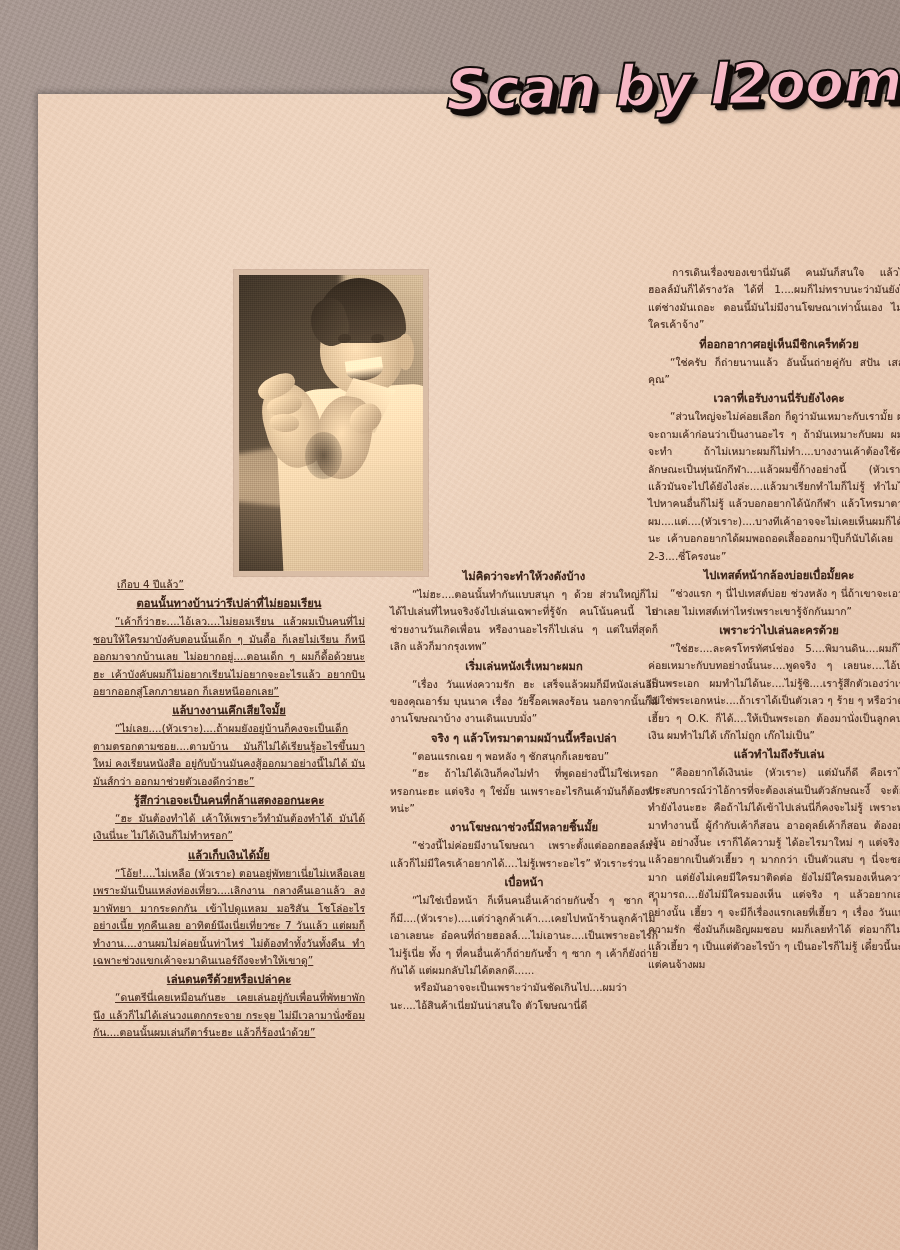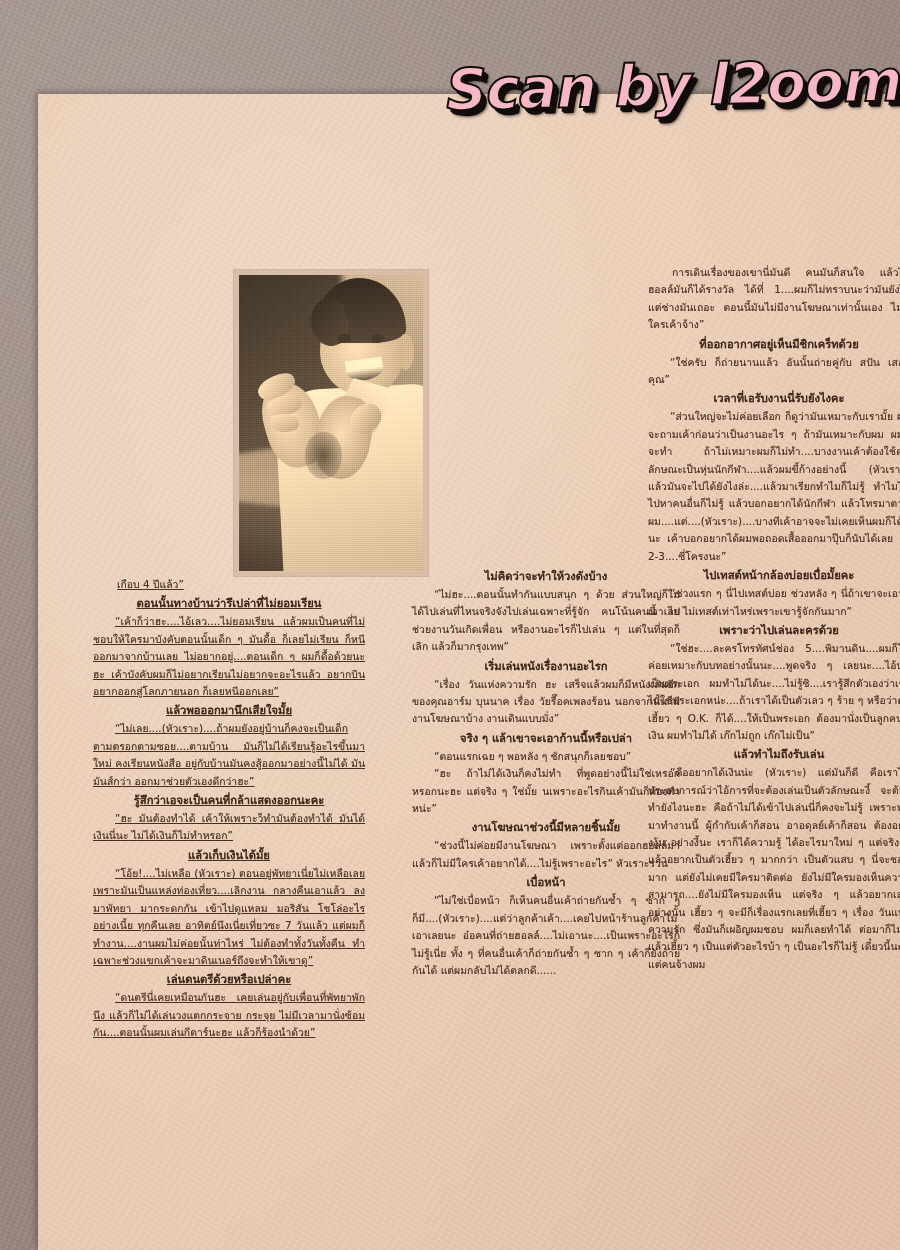--- a/index.html
+++ b/index.html
@@ -177,21 +177,21 @@
   
   .col{
     position:absolute;
     color:#4a2f22;
     font-family:"DejaVu Sans","Liberation Sans",sans-serif;
     font-size:10.4px;line-height:17.4px;
     text-align:justify;
     text-shadow:0 0 .4px rgba(74,47,34,.45);
   }
   #col-left  {left:55px; top:482px; width:272px;text-decoration:underline;}
-  #col-mid   {left:352px;top:472px; width:268px;margin-left:22px;}
+  #col-mid   {left:352px;top:472px; width:268px;}
   #col-right {left:610px;top:170px; width:262px;}
 
   .col p{margin:0;}
   .col p.ind{text-indent:24px;}
   .col p.q{text-indent:22px;}
   .col h3{
     margin:2px 0 0 0;
     font-size:11.2px;line-height:18px;font-weight:700;
     text-align:center;text-indent:0;
     color:#40281c;
@@ -227,42 +227,43 @@
         <div class="shadowB"></div>
         <div class="veil"></div>
         <div class="grain"></div>
       </div>
     </div>
 
     <div class="col" id="col-left">
       <p class="ind">เกือบ 4 ปีแล้ว”</p>
       <h3>ตอนนั้นทางบ้านว่ารึเปล่าที่ไม่ยอมเรียน</h3>
       <p class="q">“เค้าก็ว่าฮะ....ไอ้เลว....ไม่ยอมเรียน แล้วผมเป็นคนที่ไม่ชอบให้ใครมาบังคับตอนนั้นเด็ก ๆ มันดื้อ ก็เลยไม่เรียน ก็หนีออกมาจากบ้านเลย ไม่อยากอยู่....ตอนเด็ก ๆ ผมก็ดื้อด้วยนะฮะ เค้าบังคับผมก็ไม่อยากเรียนไม่อยากจะอะไรแล้ว อยากบิน อยากออกสู่โลกภายนอก ก็เลยหนีออกเลย”</p>
-      <h3>แล้วพอออกมานึกเสียใจมั้ย</h3>
+      <h3>แล้บางงานเคึกเสียใจมั้ย</h3>
       <p class="q">“ไม่เลย....(หัวเราะ)....ถ้าผมยังอยู่บ้านก็คงจะเป็นเด็กตามตรอกตามซอย....ตามบ้าน มันก็ไม่ได้เรียนรู้อะไรขึ้นมาใหม่ คงเรียนหนังสือ อยู่กับบ้านมันคงสู้ออกมาอย่างนี้ไม่ได้ มันมันส์กว่า ออกมาช่วยตัวเองดีกว่าฮะ”</p>
       <h3>รู้สึกว่าเอจะเป็นคนที่กล้าแสดงออกนะคะ</h3>
       <p class="q">“ฮะ มันต้องทำได้ เค้าให้เพราะว็ทำมันต้องทำได้ มันได้เงินนี่นะ ไม่ได้เงินก็ไม่ทำหรอก”</p>
       <h3>แล้วเก็บเงินได้มั้ย</h3>
       <p class="q">“โอ้ย!....ไม่เหลือ (หัวเราะ) ตอนอยู่พัทยาเนี่ยไม่เหลือเลย เพราะมันเป็นแหล่งท่องเที่ยว....เลิกงาน กลางคืนเอาแล้ว ลงมาพัทยา มากระดกกัน เข้าไปดูแหลม มอริสัน โชโล่อะไรอย่างเนี้ย ทุกคืนเลย อาทิตย์นึงเนี่ยเที่ยวซะ 7 วันแล้ว แต่ผมก็ทำงาน....งานผมไม่ค่อยนั้นท่าไหร่ ไม่ต้องทำทั้งวันทั้งคืน ทำเฉพาะช่วงแขกเค้าจะมาดินเนอร์ถึงจะทำให้เขาดู”</p>
       <h3>เล่นดนตรีด้วยหรือเปล่าคะ</h3>
       <p class="q">“ดนตรีนี่เคยเหมือนกันฮะ เคยเล่นอยู่กับเพื่อนที่พัทยาพักนึง แล้วก็ไม่ได้เล่นวงแตกกระจาย กระจุย ไม่มีเวลามานั่งซ้อมกัน....ตอนนั้นผมเล่นกีตาร์นะฮะ แล้วก็ร้องนำด้วย”</p>
     </div>
 
     <div class="col" id="col-mid">
       <h3>ไม่คิดว่าจะทำให้วงดังบ้าง</h3>
       <p class="q">“ไม่ฮะ....ตอนนั้นทำกันแบบสนุก ๆ ด้วย ส่วนใหญ่ก็ไม่ได้ไปเล่นที่ไหนจริงจังไปเล่นเฉพาะที่รู้จัก คนโน้นคนนี้ ไปช่วยงานวันเกิดเพื่อน หรืองานอะไรก็ไปเล่น ๆ แต่ในที่สุดก็เลิก แล้วก็มากรุงเทพ”</p>
-      <h3>เริ่มเล่นหนังเรื่องานอะไรก</h3>
+      <h3>เริ่มเล่นหนังเรื่เหมาะผมก</h3>
       <p class="q">“เรื่อง วันแห่งความรัก ฮะ เสร็จแล้วผมก็มีหนังเล่นอีกของคุณอาร์ม บุนนาค เรื่อง วัยรื๊อคเพลงร้อน นอกจากนั้นก็มีงานโฆษณาบ้าง งานเดินแบบมั่ง”</p>
-      <h3>จริง ๆ    แล้าเขาจะเอาก้านนี้หรือเปล่า</h3>
+      <h3>จริง ๆ    แล้วโทรมาตามผม้านนี้หรือเปล่า</h3>
       <p class="q">“ตอนแรกเฉย ๆ  พอหลัง ๆ  ชักสนุกก็เลยชอบ”</p>
       <p class="q">“ฮะ ถ้าไม่ได้เงินก็คงไม่ทำ ที่พูดอย่างนี้ไม่ใช่เหรอกหรอกนะฮะ แต่จริง ๆ ใช่มั้ย นเพราะอะไรกินเค้ามันก็ต้องทำหน่ะ”</p>
       <h3>งานโฆษณาช่วงนี้มีหลายชิ้นมั้ย</h3>
       <p class="q">“ช่วงนี้ไม่ค่อยมีงานโฆษณา เพราะตั้งแต่ออกฮอลล์มาแล้วก็ไม่มีใครเค้าอยากได้....ไม่รู้เพราะอะไร” หัวเราะร่วน</p>
       <h3>เบื่อหน้า</h3>
       <p class="q">“ไม่ใช่เบื่อหน้า ก็เห็นคนอื่นเค้าถ่ายกันซ้ำ ๆ ซาก ๆ ก็มี....(หัวเราะ)....แต่ว่าลูกค้าเค้า....เคยไปหน้าร้านลูกค้าไม่เอาเลยนะ อ๋อคนที่ถ่ายฮอลล์....ไม่เอานะ....เป็นเพราะอะไรก็ไม่รู้เนี่ย ทั้ง ๆ ที่คนอื่นเค้าก็ถ่ายกันซ้ำ ๆ ซาก ๆ เค้าก็ยังถ่ายกันได้ แต่ผมกลับไม่ได้ตลกดี......</p>
+      <p class="ind">หรือมันอาจจะเป็นเพราะว่ามันชัดเกินไป....ผมว่านะ....ไอ้สินค้าเนี่ยมันน่าสนใจ ตัวโฆษณานี่ดี</p>
     </div>
 
     <div class="col" id="col-right">
       <p class="ind">การเดินเรื่องของเขานี่มันดี คนมันก็สนใจ แล้วไอ้ฮอลล์มันก็ได้รางวัล ได้ที่ 1....ผมก็ไม่ทราบนะว่ามันยังไง แต่ช่างมันเถอะ ตอนนี้มันไม่มีงานโฆษณาเท่านั้นเอง ไม่มีใครเค้าจ้าง”</p>
       <h3>ที่ออกอากาศอยู่เห็นมีชิกเคร็ทด้วย</h3>
       <p class="q">“ใช่ครับ ก็ถ่ายนานแล้ว อันนั้นถ่ายคู่กับ สปัน เสลาคุณ”</p>
       <h3>เวลาที่เอรับงานนี่รับยังไงคะ</h3>
       <p class="q">“ส่วนใหญ่จะไม่ค่อยเลือก ก็ดูว่ามันเหมาะกับเรามั้ย ผมจะถามเค้าก่อนว่าเป็นงานอะไร ๆ ถ้ามันเหมาะกับผม ผมก็จะทำ ถ้าไม่เหมาะผมก็ไม่ทำ....บางงานเค้าต้องใช้คนลักษณะเป็นหุ่นนักกีฬา....แล้วผมขี้ก้างอย่างนี้ (หัวเราะ) แล้วมันจะไปได้ยังไงล่ะ....แล้วมาเรียกทำไมก็ไม่รู้ ทำไมไม่ไปหาคนอื่นก็ไม่รู้ แล้วบอกอยากได้นักกีฬา แล้วโทรมาตามผม....แต่....(หัวเราะ)....บางทีเค้าอาจจะไม่เคยเห็นผมก็ได้นะ เค้าบอกอยากได้ผมพอถอดเสื้อออกมาปุ๊บก็นับได้เลย 1-2-3....ซี่โครงนะ”</p>
       <h3>ไปเทสต์หน้ากล้องบ่อยเบื่อมั้ยคะ</h3>
       <p class="q">“ช่วงแรก ๆ  นี่ไปเทสต์บ่อย ช่วงหลัง ๆ  นี่ถ้าเขาจะเอาก็เอาเลย ไม่เทสต์เท่าไหร่เพราะเขารู้จักกันมาก”</p>

